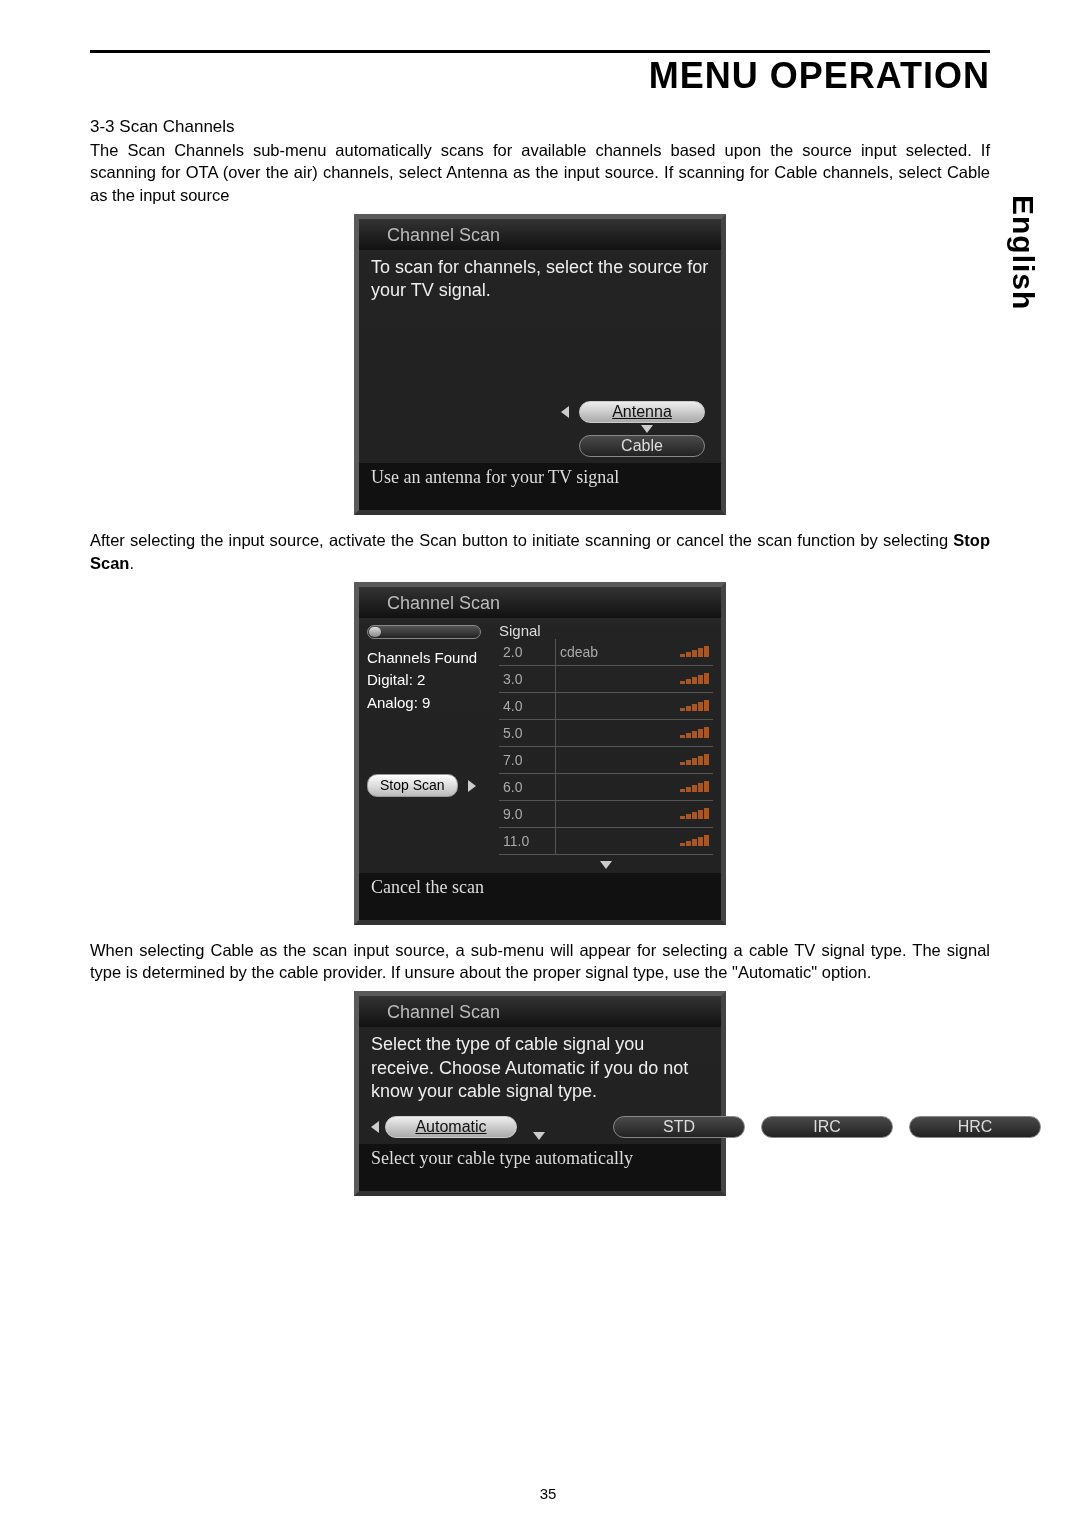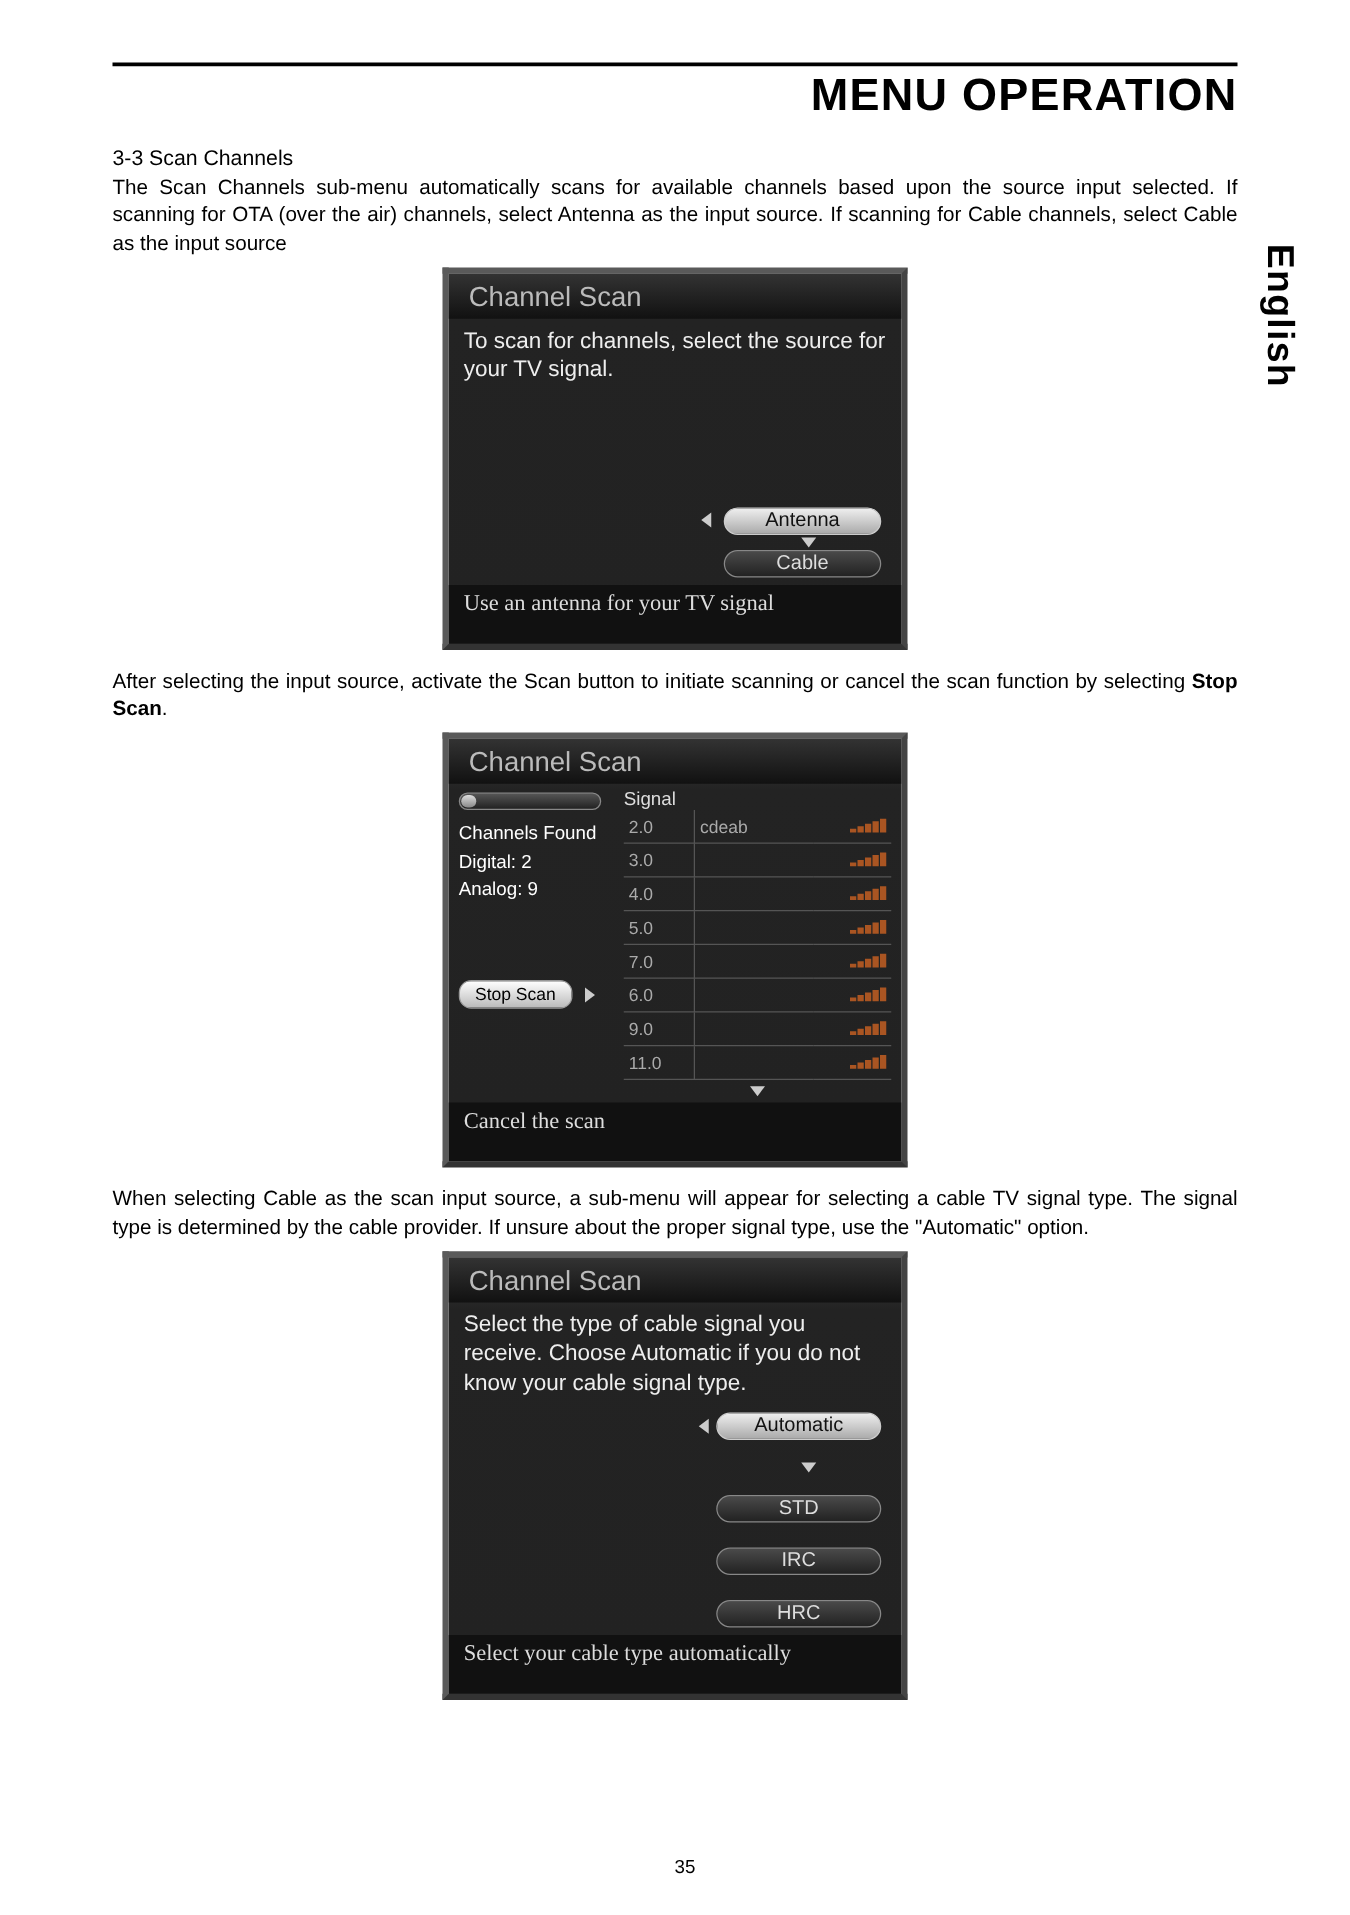--- a/index.html
+++ b/index.html
@@ -56,22 +56,22 @@
     margin: 6px auto 14px auto;
     background: linear-gradient(#3a3a3a, #232323 12%, #222 88%, #0a0a0a);
     border: 5px solid #5a5a5a;
     border-right-color: #444;
     border-bottom-color: #333;
     color: #ddd;
     font-family: "Segoe UI", Arial, sans-serif;
     box-sizing: border-box;
   }
   .osd-title {
-    padding: 6px 12px 4px 16px;
-    font-size: 22px;
+    padding: 6px 12px 4px 28px;
+    font-size: 18px;
     color: #bbb;
     background: linear-gradient(#333, #111);
   }
   .osd-body {
     padding: 6px 12px 4px 12px;
   }
   .osd-instr {
     font-size: 18px;
     color: #eee;
     line-height: 1.3;
@@ -93,20 +93,21 @@
     border-radius: 11px;
     background: linear-gradient(#4a4a4a, #222);
     color: #ddd;
     font-size: 16px;
     margin: 2px 0;
   }
   .pill.selected {
     background: linear-gradient(#eee, #aaa);
     color: #111;
     border-color: #ccc;
+    text-decoration: underline;
   }
   .options-right {
     text-align: right;
     padding-right: 4px;
   }
   .tri-left, .tri-right, .tri-down {
     display: inline-block;
     vertical-align: middle;
     width: 0; height: 0;
   }
@@ -183,21 +184,21 @@
     background: linear-gradient(#fff,#bbb);
     color:#000;
     border-radius: 10px;
     border:1px solid #999;
     font-size:14px;
     padding: 0 12px;
   }
 
   
   .osd3 .options-right .pill { min-width: 110px;}
-  .osd3 .opt-stack { display:flex; flex-direction:column; align-items:flex-end; gap:16px;}
+  .osd3 .opt-stack { display:flex; align-items:flex-end; gap:16px;}
   .osd3 .sel-row { display:flex; justify-content:flex-end; align-items:center;}
 
   .page-num {
     text-align:center;
     font-size:15px;
     position:absolute;
     bottom: 30px;
     left:16px; right:0;
   }
   b.inline { font-weight:bold;}

